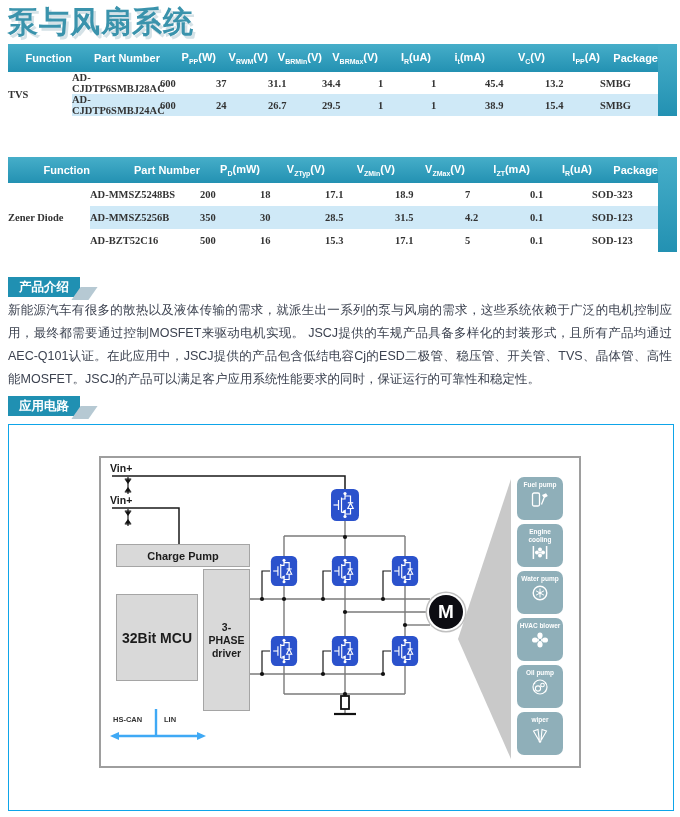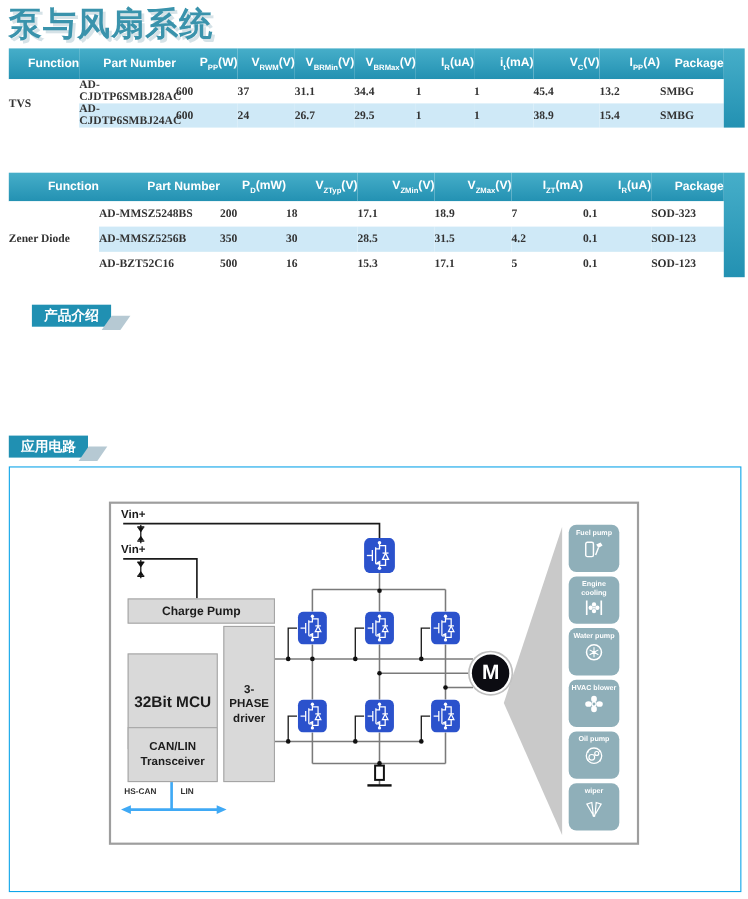--- a/index.html
+++ b/index.html
@@ -167,21 +167,22 @@
         <td>17.1</td>
         <td>5</td>
         <td>0.1</td>
         <td>SOD-123</td>
       </tr>
     </tbody>
       </table>
     <div class="strip"></div>
   </div>
 
-  <div class="badge" style="top:277px;margin-left:21px;">产品介绍</div>
+  <div class="badge" style="top:277px;">产品介绍</div>
+  <div class="intro">新能源汽车有很多的散热以及液体传输的需求，就派生出一系列的泵与风扇的需求，这些系统依赖于广泛的电机控制应用，最终都需要通过控制MOSFET来驱动电机实现。 JSCJ提供的车规产品具备多样化的封装形式，且所有产品均通过AEC-Q101认证。在此应用中，JSCJ提供的产品包含低结电容Cj的ESD二极管、稳压管、开关管、TVS、晶体管、高性能MOSFET。JSCJ的产品可以满足客户应用系统性能要求的同时，保证运行的可靠性和稳定性。</div>
 
   <div class="badge" style="top:396px;">应用电路</div>
 
   <div class="circuit">
     <div class="inner-box"></div>
 
     <svg class="wires" width="664" height="385" viewBox="0 0 664 385">
       <defs>
         <symbol id="mosfet" viewBox="0 0 28 32">
           <rect width="28" height="32" rx="5.5" fill="#2b52cc"></rect>
@@ -276,24 +277,20 @@
       <div>Charge Pump</div>
     </div>
     <div class="blk" style="left:107px;top:144px;width:80px;height:85px;font-size:14px;margin-top:25px;">
       <div>32Bit MCU</div>
     </div>
     <div class="blk" style="left:194px;top:144px;width:45px;height:140px;font-size:10.5px;line-height:13px;">
       <div>3-</div>
       <div>PHASE</div>
       <div>driver</div>
     </div>
-    <div class="blk" style="left:107px;top:236px;width:80px;height:48px;font-size:10.5px;line-height:13px;">
-      <div>CAN/LIN</div>
-      <div>Transceiver</div>
-    </div>
 
     <div class="lbl" style="left:104px;top:290px;width:42px;font-size:7.5px;text-align:left;color:#333;">HS-CAN</div>
     <div class="lbl" style="left:155px;top:290px;font-size:7.5px;color:#333;">LIN</div>
 
     <div class="motor">
       <span>M</span>
     </div>
 
     <div class="tile" style="top:52px;">
       <div class="tl">Fuel pump</div>

